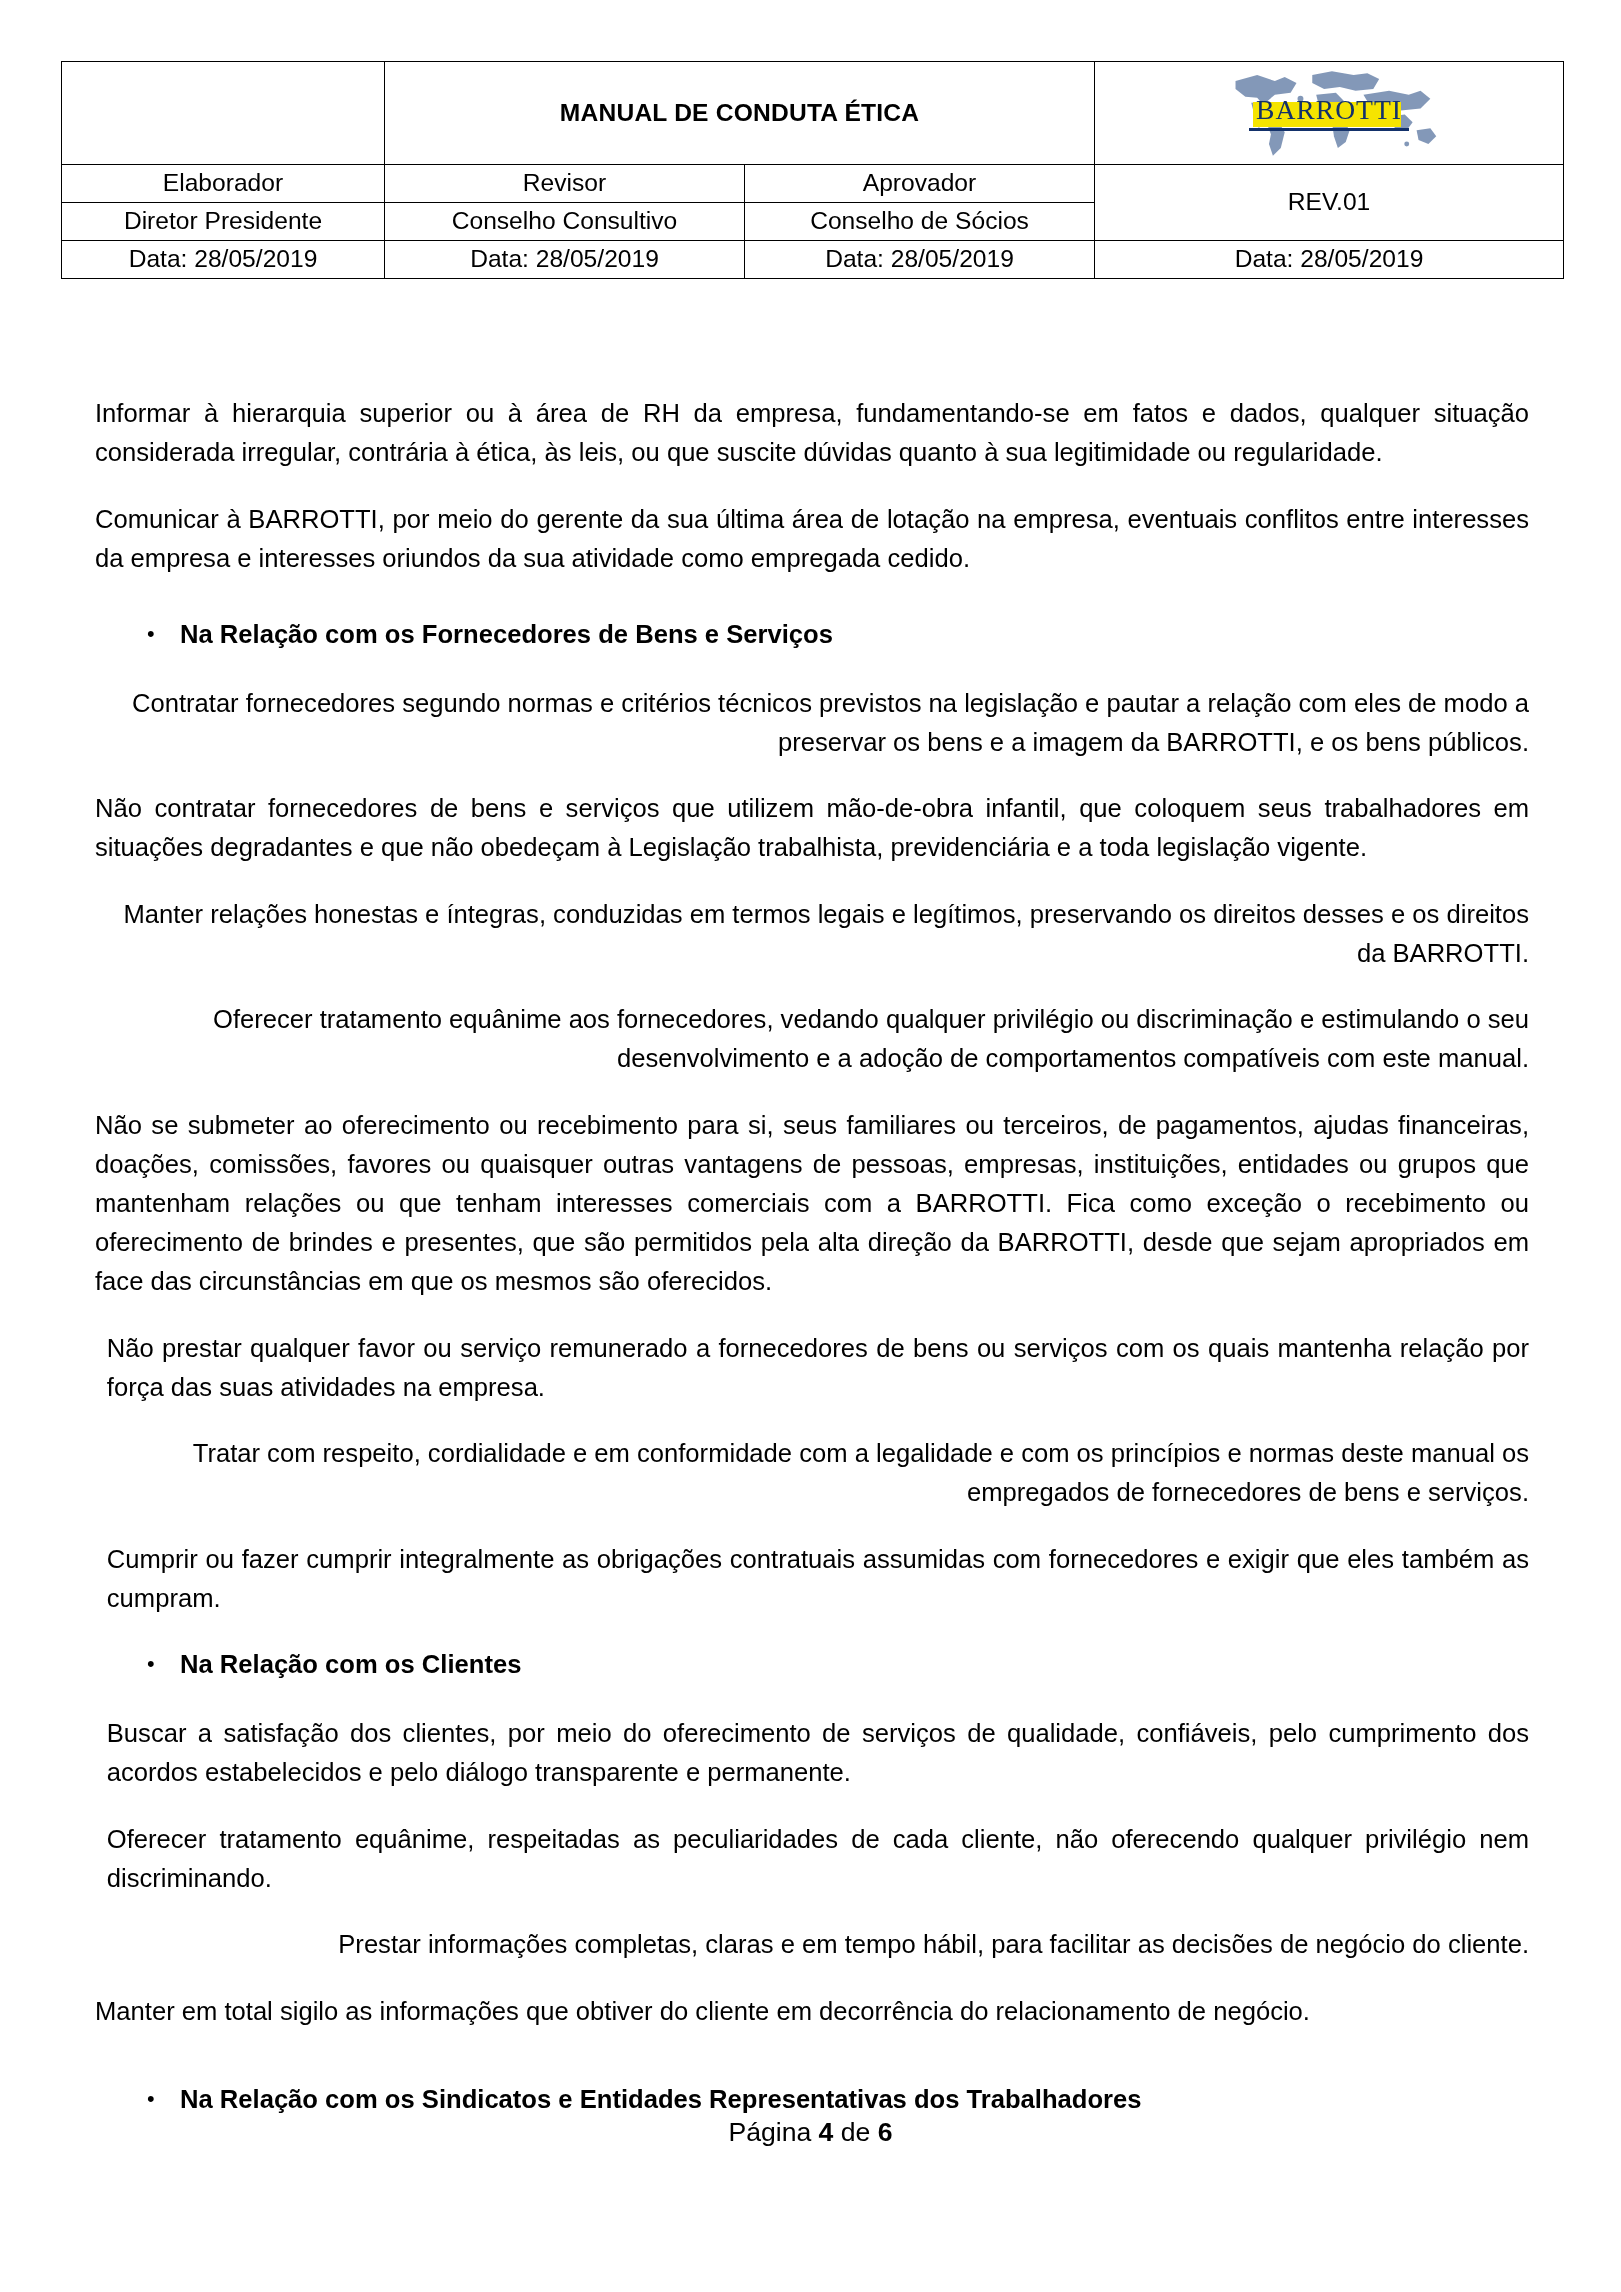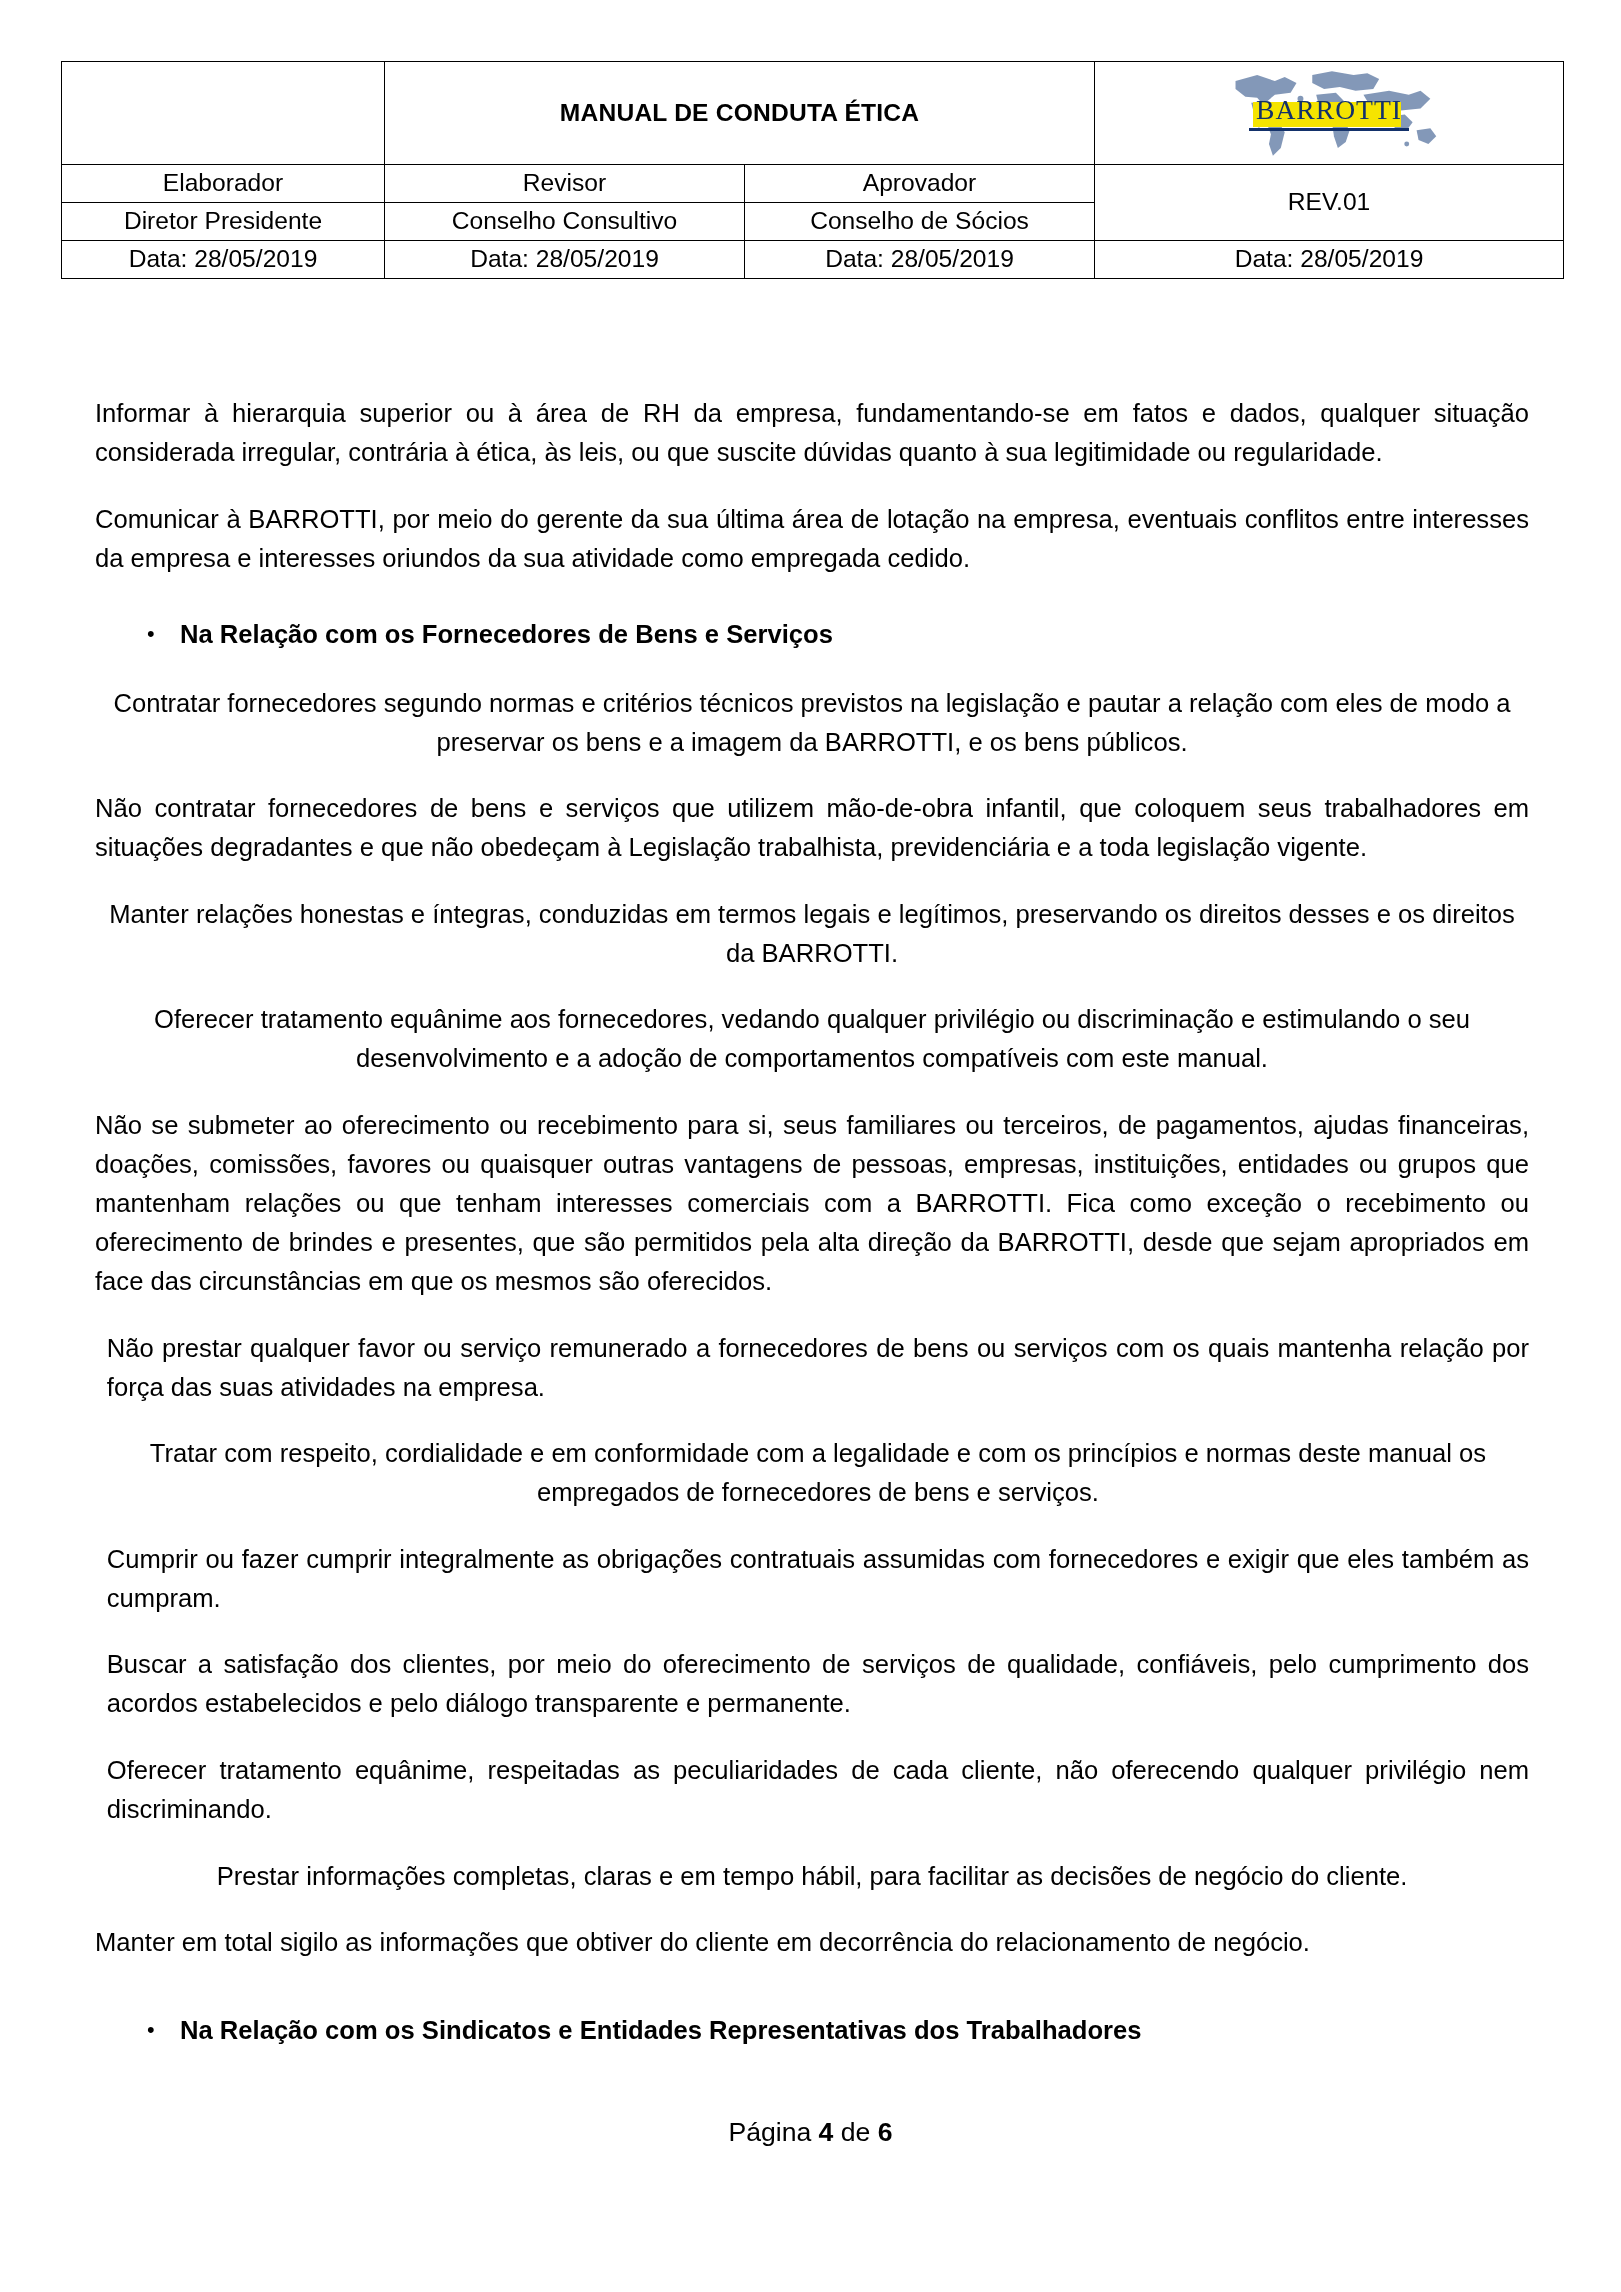--- a/index.html
+++ b/index.html
@@ -113,21 +113,21 @@
   }
   p.para {
     margin: 0 0 27.6px 0;
     font-size: 25.6px;
     line-height: 39px;
     text-align: justify;
     text-justify: inter-word;
     hyphens: none;
   }
   p.para.indent { padding-left: 11.8px; }
-  p.para.last-left { text-align: center; }
+  p.para.last-left { text-align: right; }
 
   ul.bullets {
     margin: 0 0 29.6px 0;
     padding: 0 0 0 85px;
     list-style: none;
   }
   li.bullet-head {
     font-size: 25.6px;
     font-weight: 700;
     line-height: 39px;
@@ -236,20 +236,23 @@
 
     <p class="para last-left">Contratar fornecedores segundo normas e critérios técnicos previstos na legislação e pautar a relação com eles de modo a preservar os bens e a imagem da BARROTTI, e os bens públicos.</p>
     <p class="para">Não contratar fornecedores de bens e serviços que utilizem mão-de-obra infantil, que coloquem seus trabalhadores em situações degradantes e que não obedeçam à Legislação trabalhista, previdenciária e a toda legislação vigente.</p>
     <p class="para last-left">Manter relações honestas e íntegras, conduzidas em termos legais e legítimos, preservando os direitos desses e os direitos da BARROTTI.</p>
     <p class="para last-left">Oferecer tratamento equânime aos fornecedores, vedando qualquer privilégio ou discriminação e estimulando o seu desenvolvimento e a adoção de comportamentos compatíveis com este manual.</p>
     <p class="para">Não se submeter ao oferecimento ou recebimento para si, seus familiares ou terceiros, de pagamentos, ajudas financeiras, doações, comissões, favores ou quaisquer outras vantagens de pessoas, empresas, instituições, entidades ou grupos que mantenham relações ou que tenham interesses comerciais com a BARROTTI. Fica como exceção o recebimento ou oferecimento de brindes e presentes, que são permitidos pela alta direção da BARROTTI, desde que sejam apropriados em face das circunstâncias em que os mesmos são oferecidos.</p>
     <p class="para indent">Não prestar qualquer favor ou serviço remunerado a fornecedores de bens ou serviços com os quais mantenha relação por força das suas atividades na empresa.</p>
     <p class="para indent last-left">Tratar com respeito, cordialidade e em conformidade com a legalidade e com os princípios e normas deste manual os empregados de fornecedores de bens e serviços.</p>
     <p class="para indent">Cumprir ou fazer cumprir integralmente as obrigações contratuais assumidas com fornecedores e exigir que eles também as cumpram.</p>
 
+    <ul class="bullets">
+      <li class="bullet-head">Na Relação com os Clientes</li>
+    </ul>
 
     <p class="para indent">Buscar a satisfação dos clientes, por meio do oferecimento de serviços de qualidade, confiáveis, pelo cumprimento dos acordos estabelecidos e pelo diálogo transparente e permanente.</p>
     <p class="para indent">Oferecer tratamento equânime, respeitadas as peculiaridades de cada cliente, não oferecendo qualquer privilégio nem discriminando.</p>
     <p class="para last-left">Prestar informações completas, claras e em tempo hábil, para facilitar as decisões de negócio do cliente.</p>
     <p class="para">Manter em total sigilo as informações que obtiver do cliente em decorrência do relacionamento de negócio.</p>
 
     <div class="spacer-md"></div>
     <ul class="bullets">
       <li class="bullet-head">Na Relação com os Sindicatos e Entidades Representativas dos Trabalhadores</li>
     </ul>

